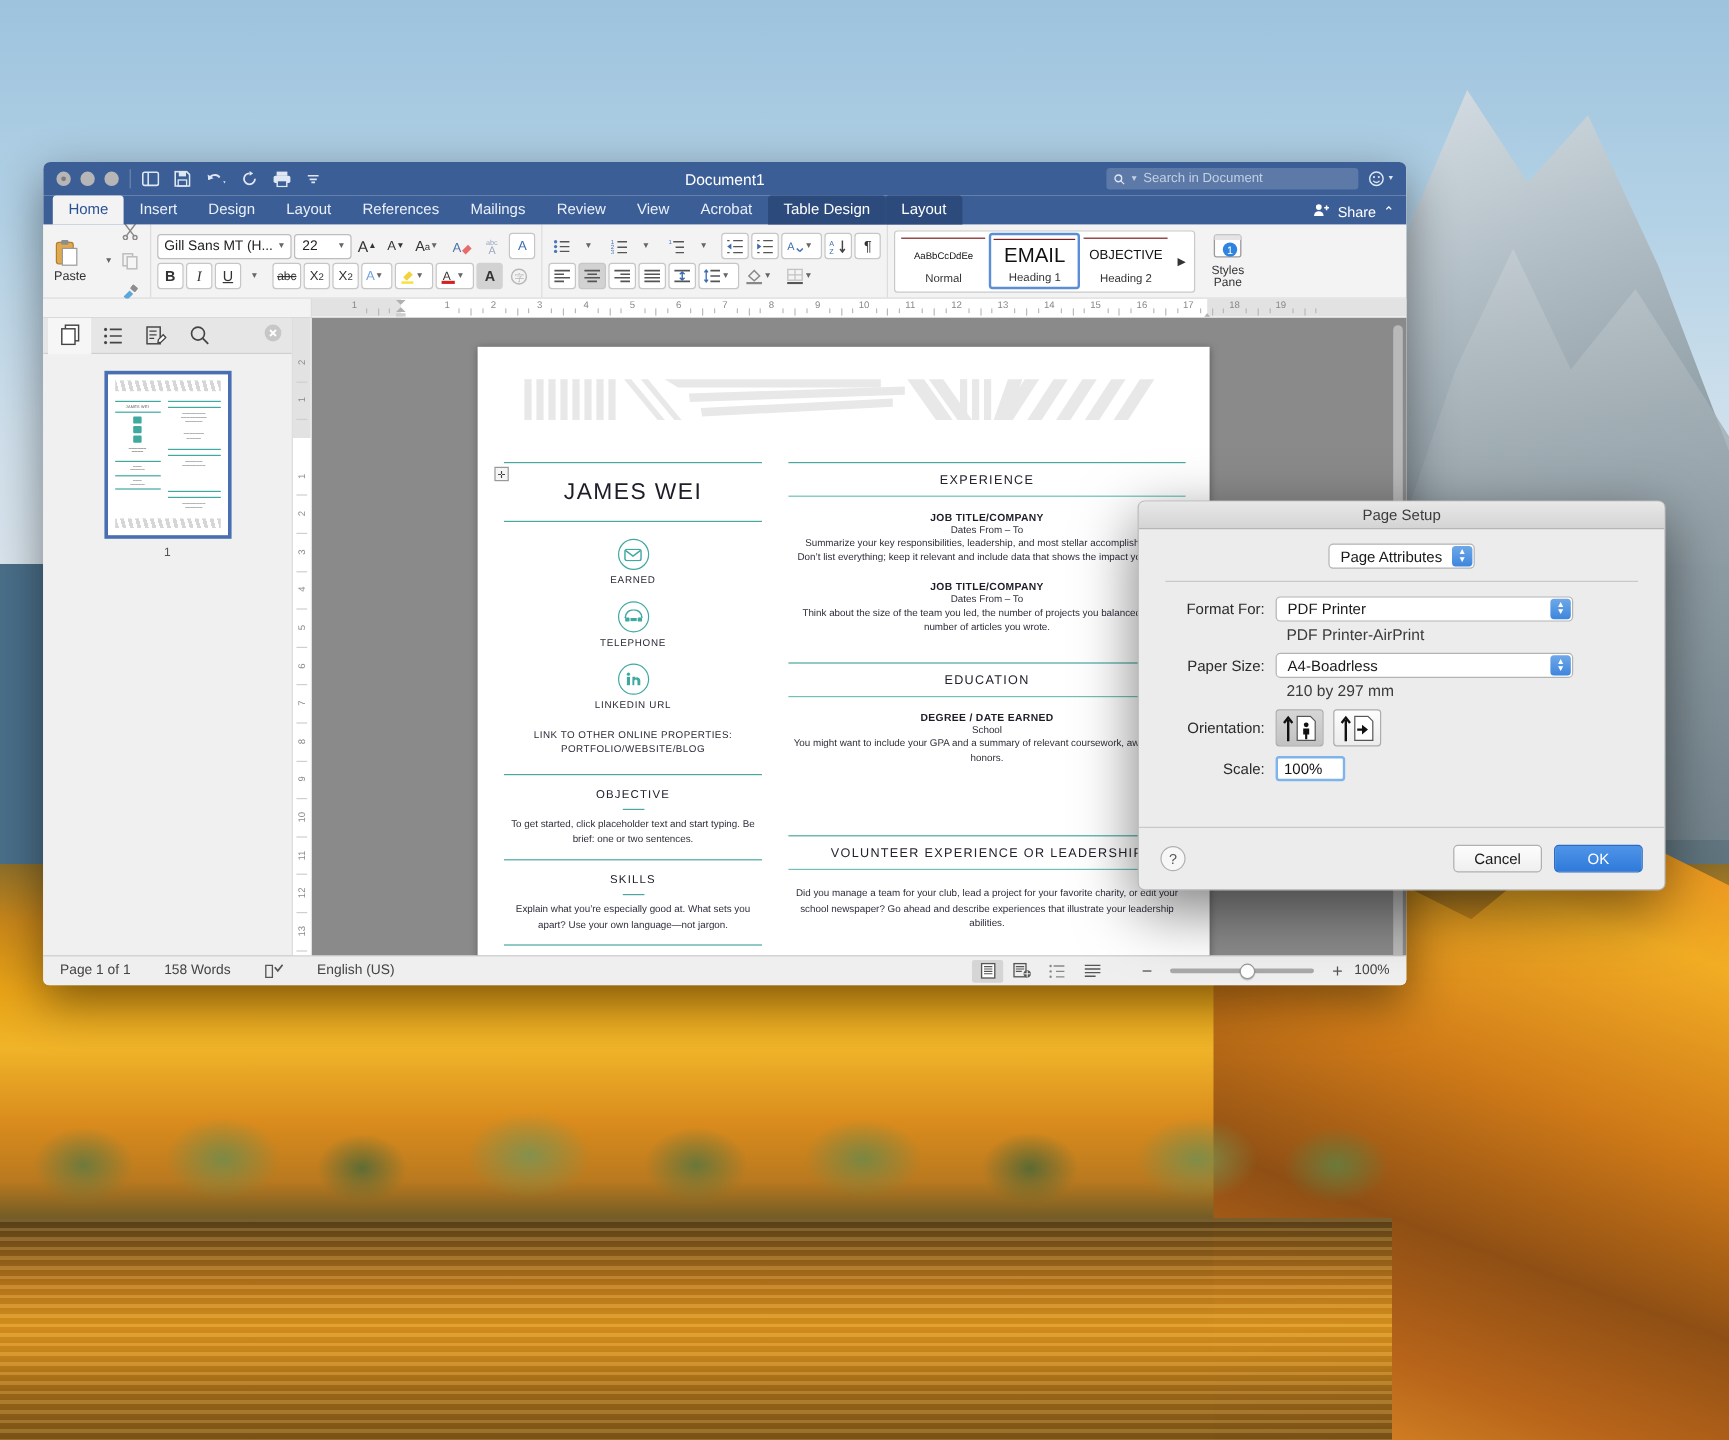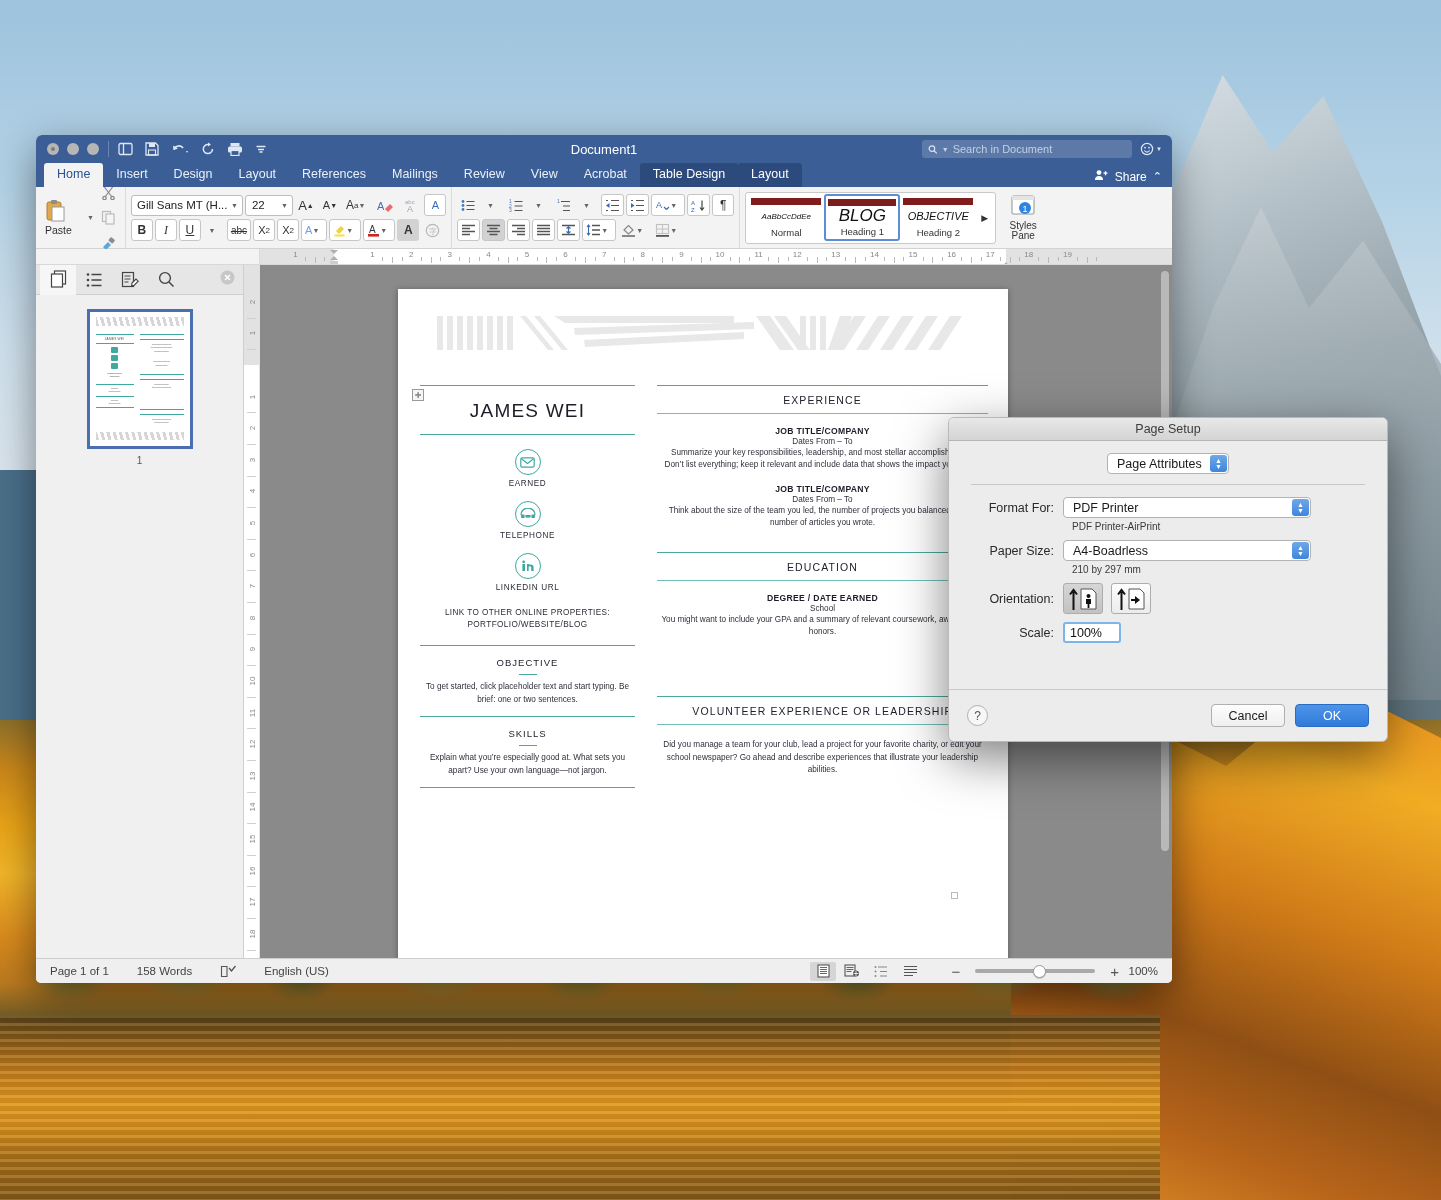--- a/index.html
+++ b/index.html
@@ -58,21 +58,21 @@
     background: linear-gradient(180deg,#563f18 0%, #8a5a18 14%, #c07a1b 30%, #e0991f 48%, #cf8a1c 62%, #a06a18 78%, #7a5216 100%);
     opacity:.95;
   }
   .wp-water-streak {
     position:absolute; left:0; bottom:0; width:1160px; height:185px;
     background: repeating-linear-gradient(180deg, rgba(255,220,140,.18) 0 3px, rgba(0,0,0,.06) 3px 8px);
   }
 
   
   #word-window {
-    position:absolute; left:36px; top:135px; width:1136px; height:848px;
+    position:absolute; left:36px; top:135px; width:1136px; height:686px;
     background:#f3f3f3;
     border-radius:6px 6px 5px 5px;
     box-shadow: 0 14px 40px rgba(0,0,0,.45);
     overflow:hidden;
     display:flex; flex-direction:column;
   }
 
   
   .titlebar {
     height:28px; background:#3b5e96; position:relative;
@@ -153,21 +153,21 @@
     border-radius:3px; height:52px; padding:2px;
   }
   .style-item {
     width:76px; height:47px; display:flex; flex-direction:column; align-items:center;
     justify-content:space-between; padding:3px 2px 2px; background:#fff; border-radius:2px;
     border:1px solid transparent;
   }
   .style-item.sel { border:2px solid #5b8ed6; border-radius:3px; }
   .style-prev {
     flex:1; display:flex; align-items:center; justify-content:center; width:100%;
-    border-top:7px solid #7f1d1d; color:#111; overflow:hidden; white-space:nowrap;font-style:italic;
+    border-top:1px solid #7f1d1d; color:#111; overflow:hidden; white-space:nowrap;
   }
   .style-name { font-size:9.5px; color:#333; }
   .styles-pane {
     display:flex; flex-direction:column; align-items:center; width:54px; font-size:10px;
     color:#333; line-height:11px; text-align:center; gap:2px;
   }
 
   
   .ruler-h {
     height:16px; background:#fff; border-bottom:1px solid #d8d8d8;
@@ -302,21 +302,21 @@
   }
   .popup .stepper {
     position:absolute; right:1px; top:1px; bottom:1px; width:17px;
     background:linear-gradient(180deg,#6fa8e8,#3d86dd); border-radius:3px;
     display:flex; flex-direction:column; align-items:center; justify-content:center;
     color:#fff; font-size:7px; line-height:6px;
   }
   .ps-divider { border-top:1px solid #c9c9c9; margin:2px 0 12px; }
   .ps-row { display:flex; align-items:center; margin-bottom:3px; }
   .ps-label { width:92px; text-align:right; font-size:12.5px; color:#2a2a2a; padding-right:9px; }
-  .ps-sub { font-size:10px; color:#3a3a3a; margin:2px 0 8px 101px; }
+  .ps-sub { font-size:13px; color:#3a3a3a; margin:2px 0 8px 101px; }
   .orient-btn {
     width:40px; height:31px; border:1px solid #adadad; border-radius:3px;
     background:linear-gradient(180deg,#fdfdfd,#ececec);
     display:flex; align-items:center; justify-content:center; gap:2px; margin-right:8px;
   }
   .orient-btn.sel { background:linear-gradient(180deg,#d6d6d6,#c2c2c2); }
   .scale-field {
     width:58px; height:21px; background:#fff; border:2px solid #7eb4ec; border-radius:3px;
     display:flex; align-items:center; padding-left:5px; font-size:12.5px; color:#111;
   }
@@ -678,21 +678,21 @@
       </div>
     </div>
 
     <div class="rgroup">
       <div class="gallery">
         <div class="style-item">
           <div class="style-prev" style="font-size:8px;">AaBbCcDdEe</div>
           <div class="style-name">Normal</div>
         </div>
         <div class="style-item sel">
-          <div class="style-prev" style="font-size:17px;">BLOG</div>
+          <div class="style-prev" style="font-size:17px;">EMAIL</div>
           <div class="style-name">Heading 1</div>
         </div>
         <div class="style-item">
           <div class="style-prev" style="font-size:11px;">OBJECTIVE</div>
           <div class="style-name">Heading 2</div>
         </div>
         <div style="font-size:9px;color:#333;padding:0 5px;">▶</div>
       </div>
       <div class="styles-pane">
         <svg width="26" height="24" viewBox="0 0 26 24">

